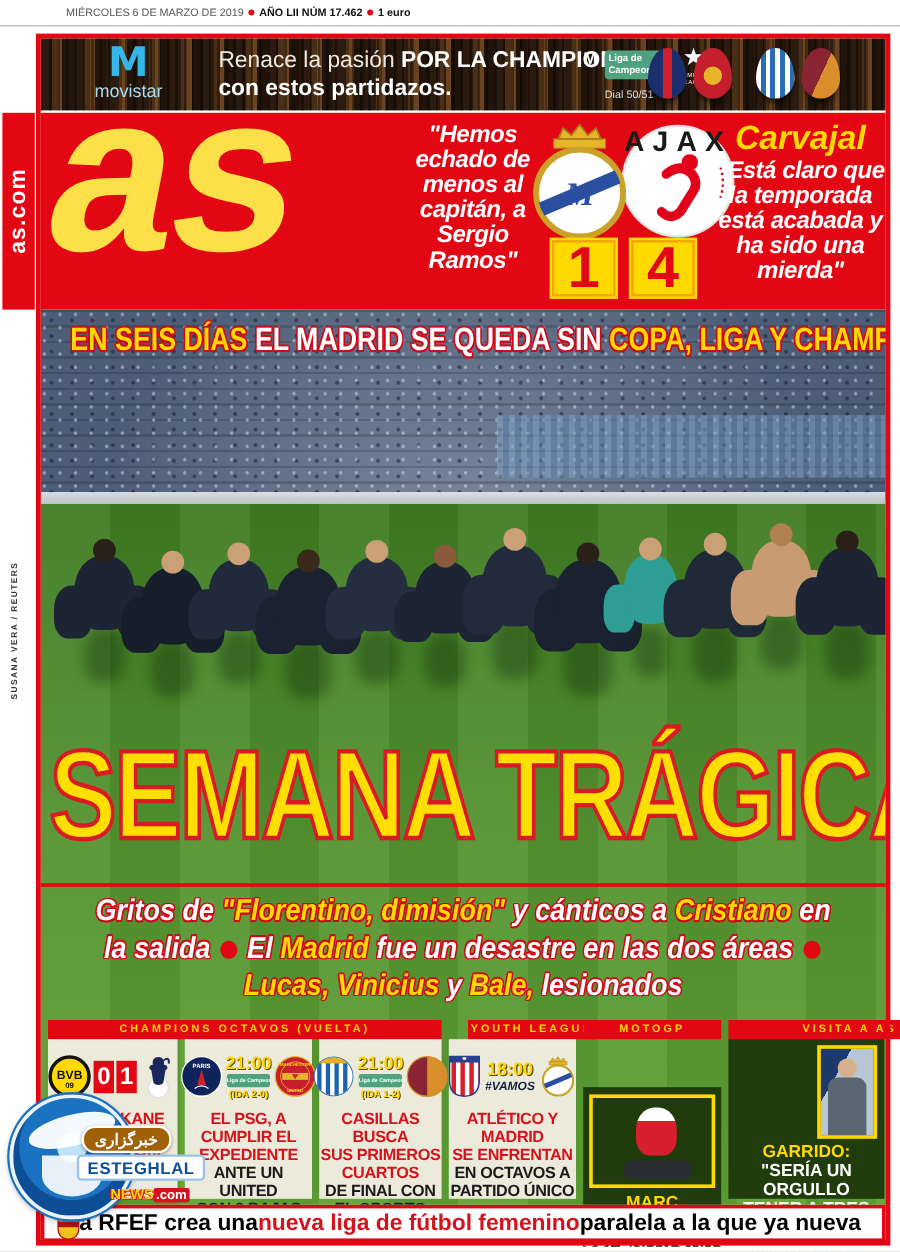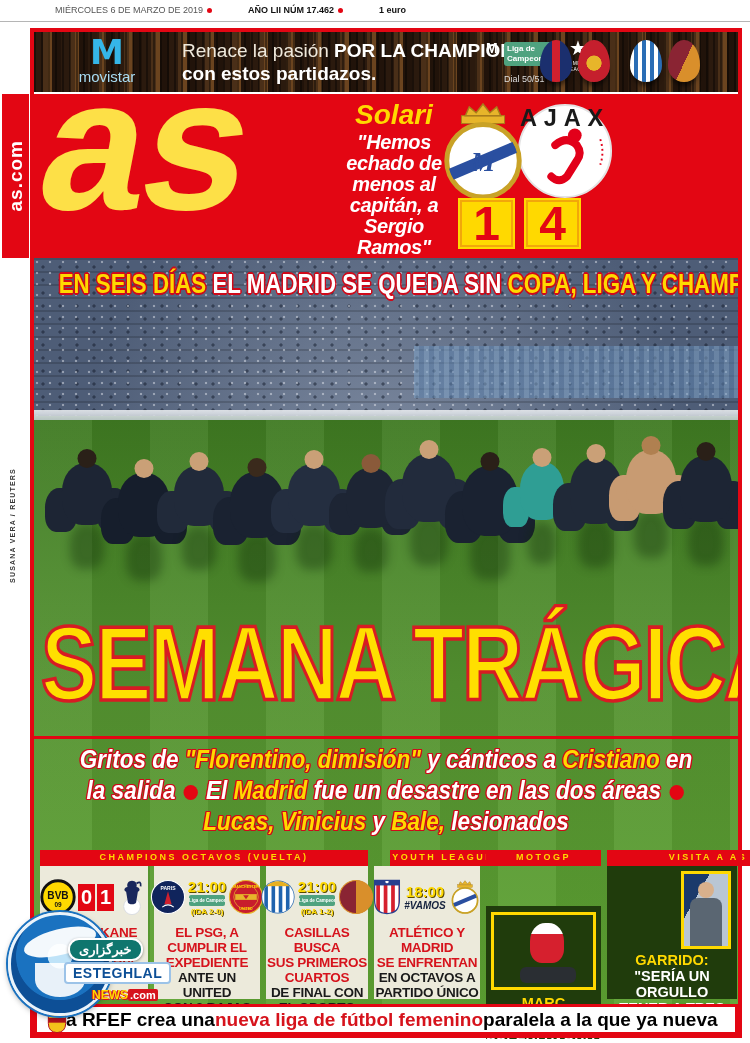--- a/index.html
+++ b/index.html
@@ -1,20 +1,20 @@
 <!DOCTYPE html>
 <html><head>
 <meta charset="utf-8">
 <style>
   html,body{margin:0;padding:0;background:#e8e8e8;}
   #page{position:relative;width:750px;height:1043px;background:#fff;overflow:hidden;
         font-family:"Liberation Sans",sans-serif;}
   
   .topbar{position:absolute;left:55px;top:5px;font-size:9px;color:#555;white-space:nowrap;}
-  .topbar b{color:#111;margin-left:32px;}
+  .topbar b{color:#111;}
   .rdot{display:inline-block;width:5px;height:5px;border-radius:50%;background:#e30613;margin:0 4px 1px;vertical-align:middle;}
   .toprule{position:absolute;left:0;top:21px;width:750px;height:1px;background:#b5b5b5;}
   
   .frame{position:absolute;left:30px;top:28px;width:712px;height:1010px;border:4px solid #e30613;box-sizing:border-box;z-index:30;pointer-events:none;}
   
   .astab{position:absolute;left:2px;top:94px;width:27px;height:164px;background:#e30613;z-index:3;display:flex;align-items:center;justify-content:center;}
   .astab span{writing-mode:vertical-rl;transform:rotate(180deg);color:#fff;font-weight:bold;font-size:19px;letter-spacing:1px;}
   .credit{position:absolute;left:9px;top:468px;z-index:3;}
   .credit span{writing-mode:vertical-rl;transform:rotate(180deg);font-size:7px;color:#333;letter-spacing:1.2px;font-weight:bold;}
   
@@ -109,21 +109,21 @@
   .rfef{position:absolute;left:34px;top:1004px;width:704px;height:31px;background:#fff;border:3px solid #e30613;box-sizing:border-box;display:flex;align-items:center;justify-content:center;font-weight:bold;font-size:19px;z-index:7;white-space:nowrap;}
   .rfef .crst{position:absolute;left:10px;top:1px;width:20px;height:24px;}
   .rfef .r{color:#d6131c;}
   
   .wm{position:absolute;left:6px;top:898px;width:180px;height:145px;z-index:40;}
   .wm-logo{position:absolute;left:2px;top:14px;width:98px;height:98px;border-radius:50%;
      background:radial-gradient(circle at 50% 42%,#bfe3f8 0 16%,#1a72c0 17% 58%,#0d4f96 59%);
      border:3px solid #eaf4fc;box-shadow:0 0 0 2px #1a72c0,0 2px 6px rgba(0,0,0,.4);}
   .wm-logo::before{content:"";position:absolute;left:12px;top:14px;width:74px;height:26px;border-radius:50%;background:#fff;transform:rotate(-14deg);opacity:.95;}
   .wm-logo::after{content:"";position:absolute;left:24px;top:48px;width:50px;height:34px;border-radius:0 0 50% 50%;background:#fff;opacity:.9;}
-  .wm-pill1{position:absolute;left:62px;top:40px;background:#0f766e;color:#fff;border-radius:11px;padding:2px 9px;font-size:13px;font-weight:bold;border:2px solid #fff;box-shadow:0 1px 3px rgba(0,0,0,.4);}
+  .wm-pill1{position:absolute;left:62px;top:40px;background:#a16207;color:#fff;border-radius:11px;padding:2px 9px;font-size:13px;font-weight:bold;border:2px solid #fff;box-shadow:0 1px 3px rgba(0,0,0,.4);}
   .wm-pill2{position:absolute;left:58px;top:64px;background:#fff;color:#0d4f96;border-radius:4px;padding:1px 7px;font-size:14px;font-weight:bold;border:2px solid #9cc3e8;letter-spacing:.5px;}
   .wm-news{position:absolute;left:86px;top:90px;font-weight:bold;font-size:12px;color:#ffd900;text-shadow:1px 1px 0 #d6131c,-1px 0 #d6131c;}
   .wm-news .dom{color:#fff;background:#d6131c;font-size:11px;padding:0 2px;border-radius:2px;text-shadow:none;}
   svg{display:block;}
 </style>
 </head>
 <body>
 
 <div id="page">
 
@@ -156,21 +156,20 @@
   </div>
 
   <div class="astab">
       <span>as.com</span>
     </div>
   <div class="credit"><span>SUSANA VERA / REUTERS</span></div>
 
   <div class="masthead">
     <div class="aslogo">as</div>
     <div class="qblock qb-left">
-      <div class="qname">Solari</div>
       <div class="qtext">"Hemos echado de menos al capitán, a Sergio Ramos"</div>
     </div>
     <div class="crest crest-ajax">
       <svg viewBox="0 0 100 100" width="98" height="98">
           <circle cx="50" cy="50" r="47" fill="#fff" stroke="#e3e3e3" stroke-width="2"></circle>
           <text x="50" y="24" font-size="24" font-weight="bold" fill="#1a1a1a" text-anchor="middle" letter-spacing="7" font-family="Liberation Sans">AJAX</text>
           <circle cx="60" cy="34" r="7" fill="#e2001a"></circle>
           <path d="M40 44 q12 -10 22 0 q6 8 0 16 l-10 16 q-8 8 -16 0" fill="none" stroke="#e2001a" stroke-width="8" stroke-linecap="round"></path>
           <path d="M86 38 a40 40 0 0 1 0 26" fill="none" stroke="#e2001a" stroke-width="2" stroke-dasharray="2 3"></path>
         </svg>
@@ -181,20 +180,24 @@
           <path d="M32 14 l4 -9 7 6 7 -9 7 9 7 -6 4 9 z" fill="#e7b52a" stroke="#a87d1b" stroke-width="1.5"></path>
           <circle cx="50" cy="60" r="37" fill="#fff" stroke="#c9a227" stroke-width="5"></circle>
           <path d="M17 74 L83 46" stroke="#2a4fa0" stroke-width="12"></path>
           <circle cx="50" cy="60" r="37" fill="none" stroke="#c9a227" stroke-width="3"></circle>
           <text x="50" y="70" font-family="Liberation Serif" font-style="italic" font-size="28" font-weight="bold" fill="#2a4fa0" text-anchor="middle">M</text>
         </svg>
     </div>
     <div class="score">
       <div class="sbox">1</div>
       <div class="sbox">4</div>
+    </div>
+    <div class="qblock qb-right">
+      <div class="qname">Carvajal</div>
+      <div class="qtext">"Está claro que la temporada está acabada y ha sido una mierda"</div>
     </div>
   </div>
 
   <div class="photo">
     <div class="crowd"></div>
     <div class="seats"></div>
     <div class="boards"></div>
     <div class="pitch"></div>
     <div class="tophead"><span class="cy">EN SEIS DÍAS </span><span class="cw">EL MADRID SE QUEDA SIN </span><span class="cy">COPA, LIGA Y CHAMPIONS</span></div>
     <div class="players" id="players">

